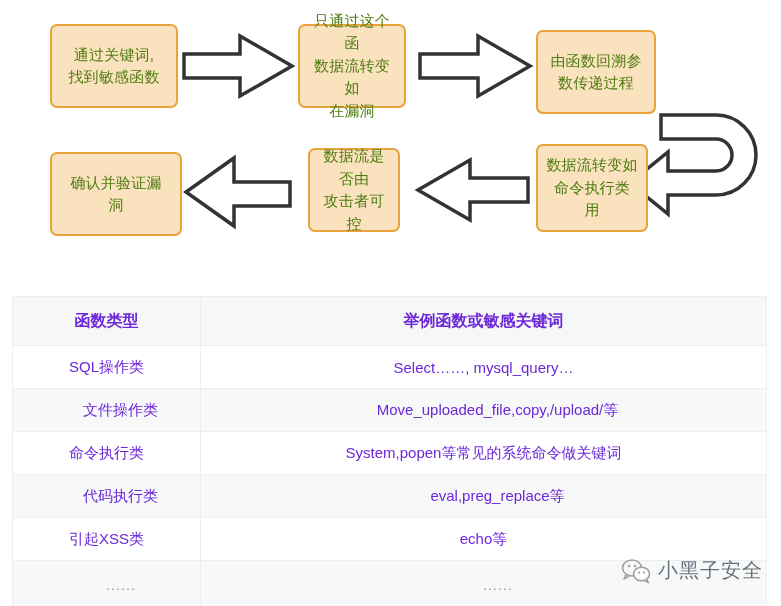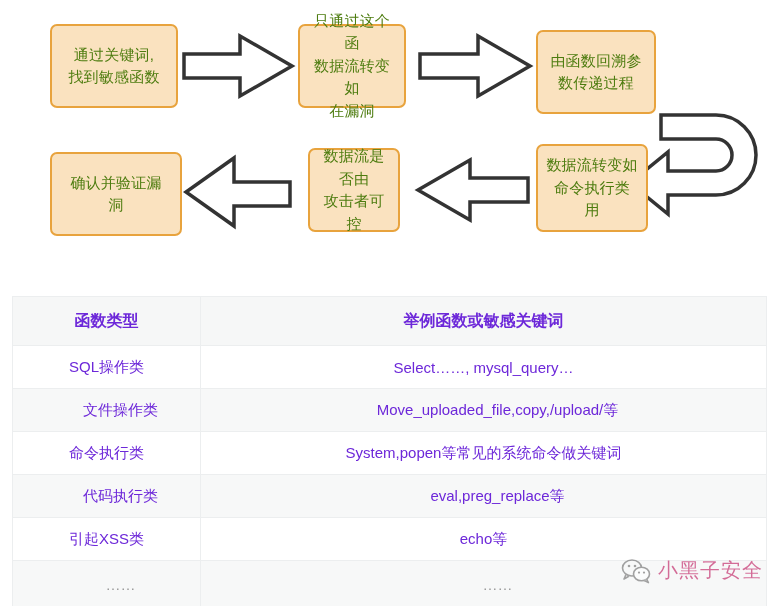--- a/index.html
+++ b/index.html
@@ -96,21 +96,21 @@
     right: 18px;
     bottom: 22px;
     display: flex;
     align-items: center;
     gap: 7px;
     opacity: 0.62;
     pointer-events: none;
   }
   #watermark .wm-text {
     font-size: 20px;
-    color: #be185d;
+    color: #0f172a;
     letter-spacing: 1px;
     font-family: Liberation Sans, sans-serif;
   }
 </style>
 </head>
 <body>
 
 <div id="flowchart">
 
   <svg class="flow-svg" viewBox="0 0 781 270">

